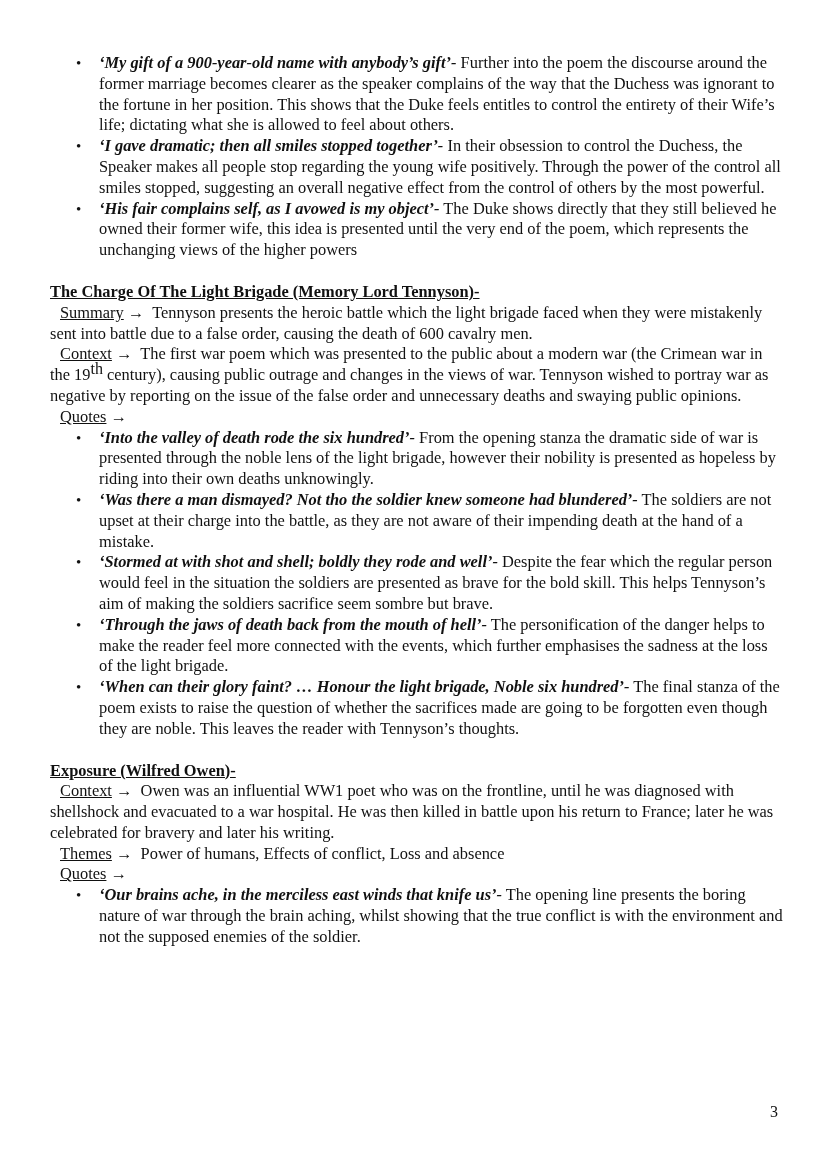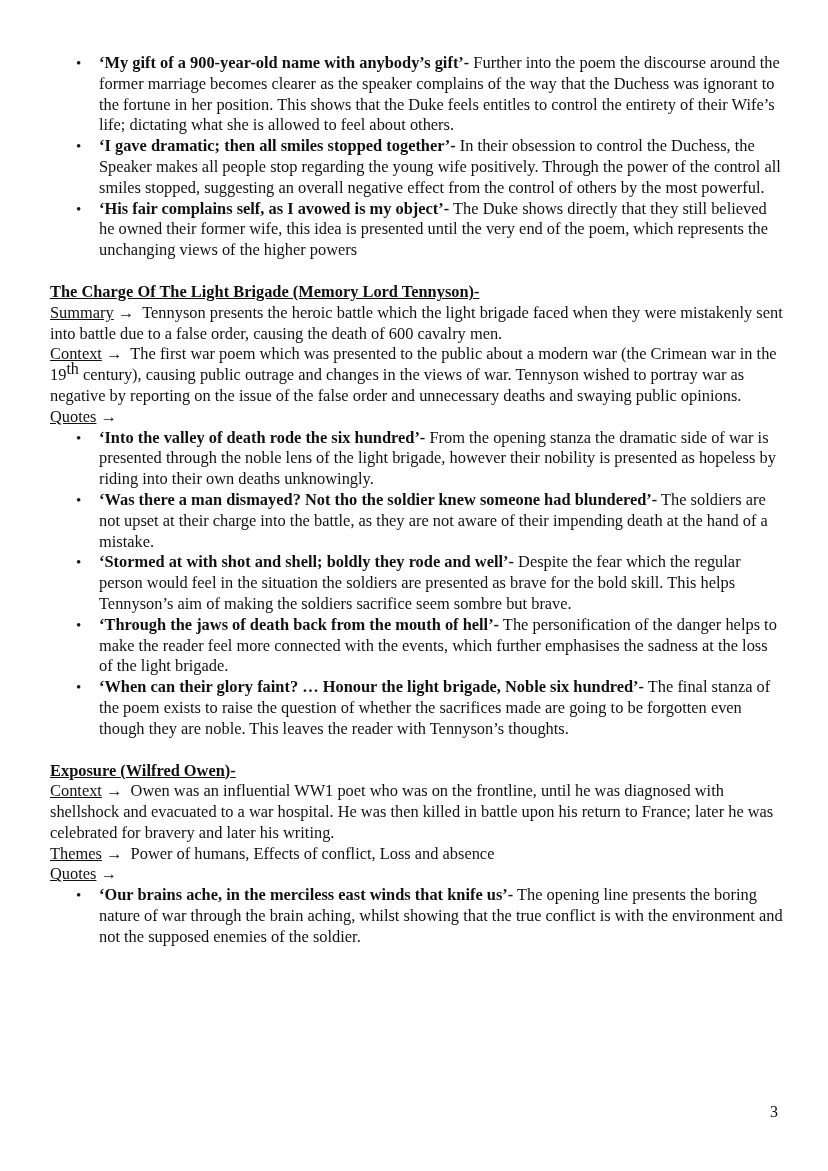--- a/index.html
+++ b/index.html
@@ -7,23 +7,23 @@
     width: 828px; height: 1171px; position: relative; overflow: hidden;
     font-family: "Liberation Serif", "DejaVu Serif", serif;
     color: #111111; font-size: 16.4px; line-height: 20.8px;
   }
   .page { position: absolute; left: 50px; top: 53px; width: 735px; }
   ul.quotes { list-style: none; margin: 0; padding: 0; }
   ul.quotes li { position: relative; padding-left: 49px; margin: 0; }
   ul.quotes li .bullet {
     position: absolute; left: 26px; top: 0; font-size: 15px;
   }
-  .q { font-weight: bold; }
+  .q { font-weight: bold; font-style: italic; }
   .heading { font-weight: bold; text-decoration: underline; margin-top: 21px; }
-  .label { text-decoration: underline; }
+  .label { text-decoration: underline; margin-left: 10px; }
   .section-line { margin: 0; }
   sup { font-size: 16px; line-height: 0; vertical-align: super; }
   .page-number { position: absolute; right: 50px; top: 1102px; font-size: 16px; }
 </style>
 </head>
 <body>
 
 <div class="page">
 
   <ul class="quotes">

